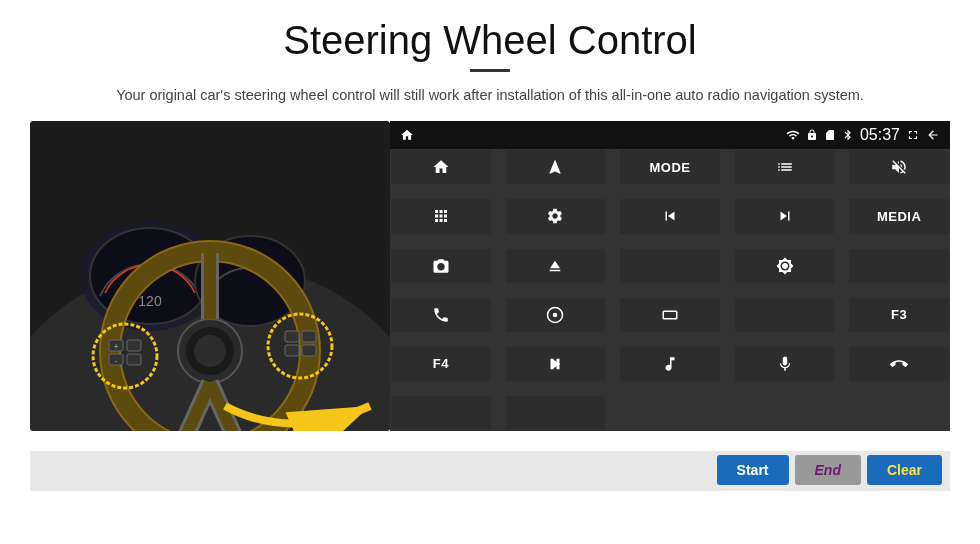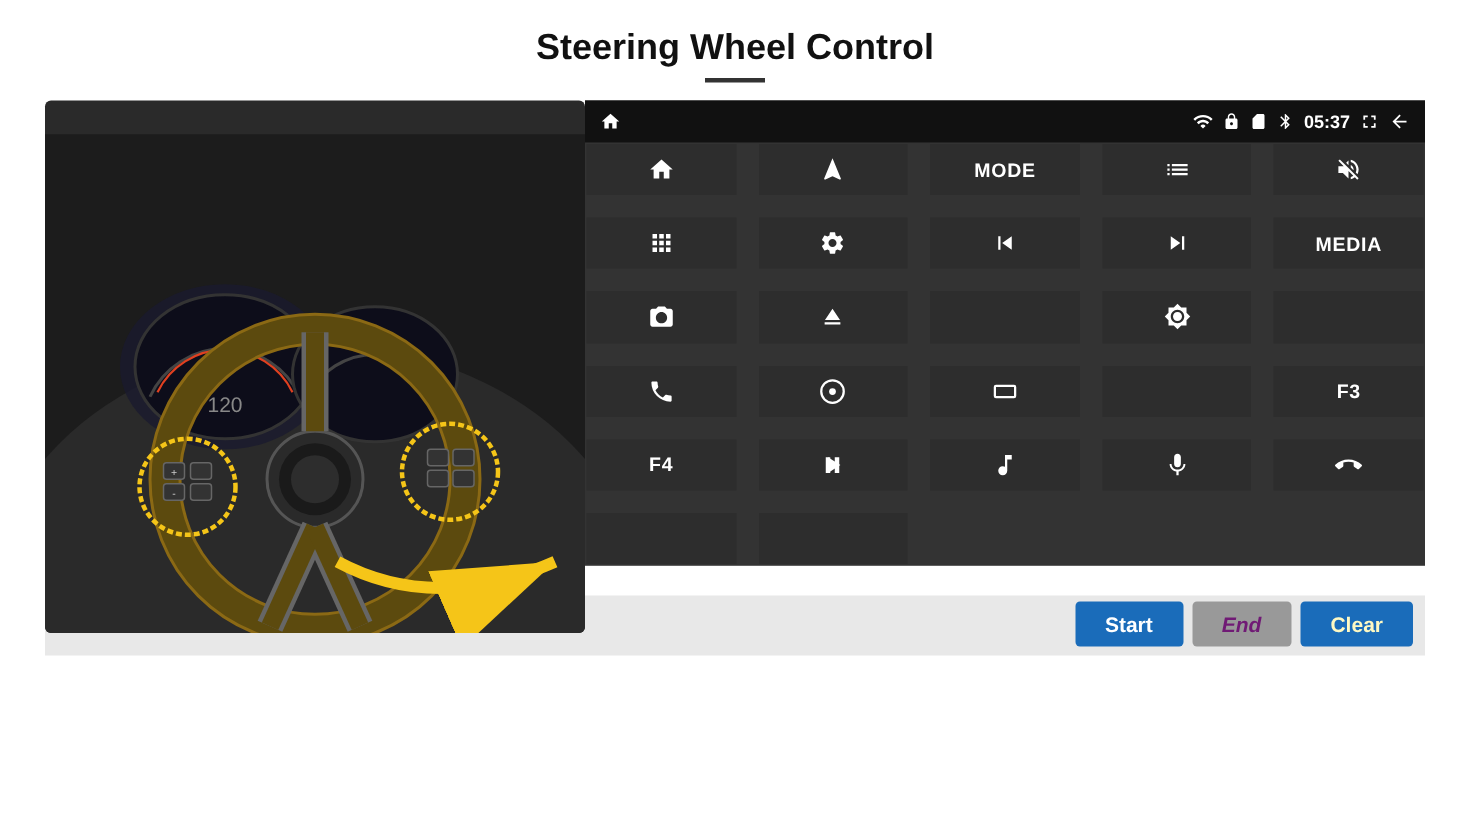--- a/index.html
+++ b/index.html
@@ -12,22 +12,22 @@
     }
     .page-container {
       width: 980px;
       height: 544px;
       display: flex;
       flex-direction: column;
       align-items: center;
       padding: 18px 30px 0 30px;
     }
     .title {
-      font-size: 24px;
-      font-weight: 700;
+      font-size: 40px;
+      font-weight: 400;
       color: #111;
       text-align: center;
       margin-bottom: 6px;
     }
     .title-underline {
       width: 40px;
       height: 3px;
       background: #333;
       margin: 0 auto 12px auto;
     }
@@ -40,21 +40,21 @@
     }
     .content-row {
       display: flex;
       flex-direction: row;
       width: 100%;
       gap: 0;
       height: 330px;
     }
     .steering-img {
       width: 360px;
-      height: 355px;
+      height: 310px;
       background: #2a2a2a;
       border-radius: 4px;
       position: relative;
       overflow: hidden;
       flex-shrink: 0;
     }
     
     .steering-svg-container {
       width: 100%;
       height: 100%;
@@ -78,22 +78,22 @@
     }
     .status-left, .status-right {
       display: flex;
       align-items: center;
       gap: 6px;
       color: #fff;
       font-size: 11px;
     }
     .status-time {
       color: #fff;
-      font-size: 12px;
-      font-weight: bold;
+      font-size: 16px;
+      font-weight: normal;
     }
     
     .btn-grid {
       display: grid;
       grid-template-columns: repeat(5, 1fr);
       grid-template-rows: repeat(6, 1fr);
       flex: 1;
       gap: 15px;
       background: #333;
       padding: 1px;
@@ -146,29 +146,30 @@
       background: #1a6cba;
       color: #fff;
     }
     .btn-end {
       background: #999;
       color: #701a75;
       font-style: italic;
     }
     .btn-clear {
       background: #1a6cba;
-      color: #fef9c3;
+      color: #fde047;
     }
   </style>
 </head>
 <body>
 
 <div class="page-container">
   <h1 class="title">Steering Wheel Control</h1>
   <div class="title-underline"></div>
+  <p class="subtitle">Your original car's steering wheel control will still work after installation of this all-in-one auto radio navigation system.</p>
 
   <div class="content-row">
 
     <div class="steering-img">
       <svg class="steering-svg-container" viewBox="0 0 360 310" xmlns="http://www.w3.org/2000/svg">
 
         <rect width="360" height="310" fill="#1c1c1c"></rect>
 
         <ellipse cx="180" cy="320" rx="220" ry="180" fill="#2a2a2a"></ellipse>
 

